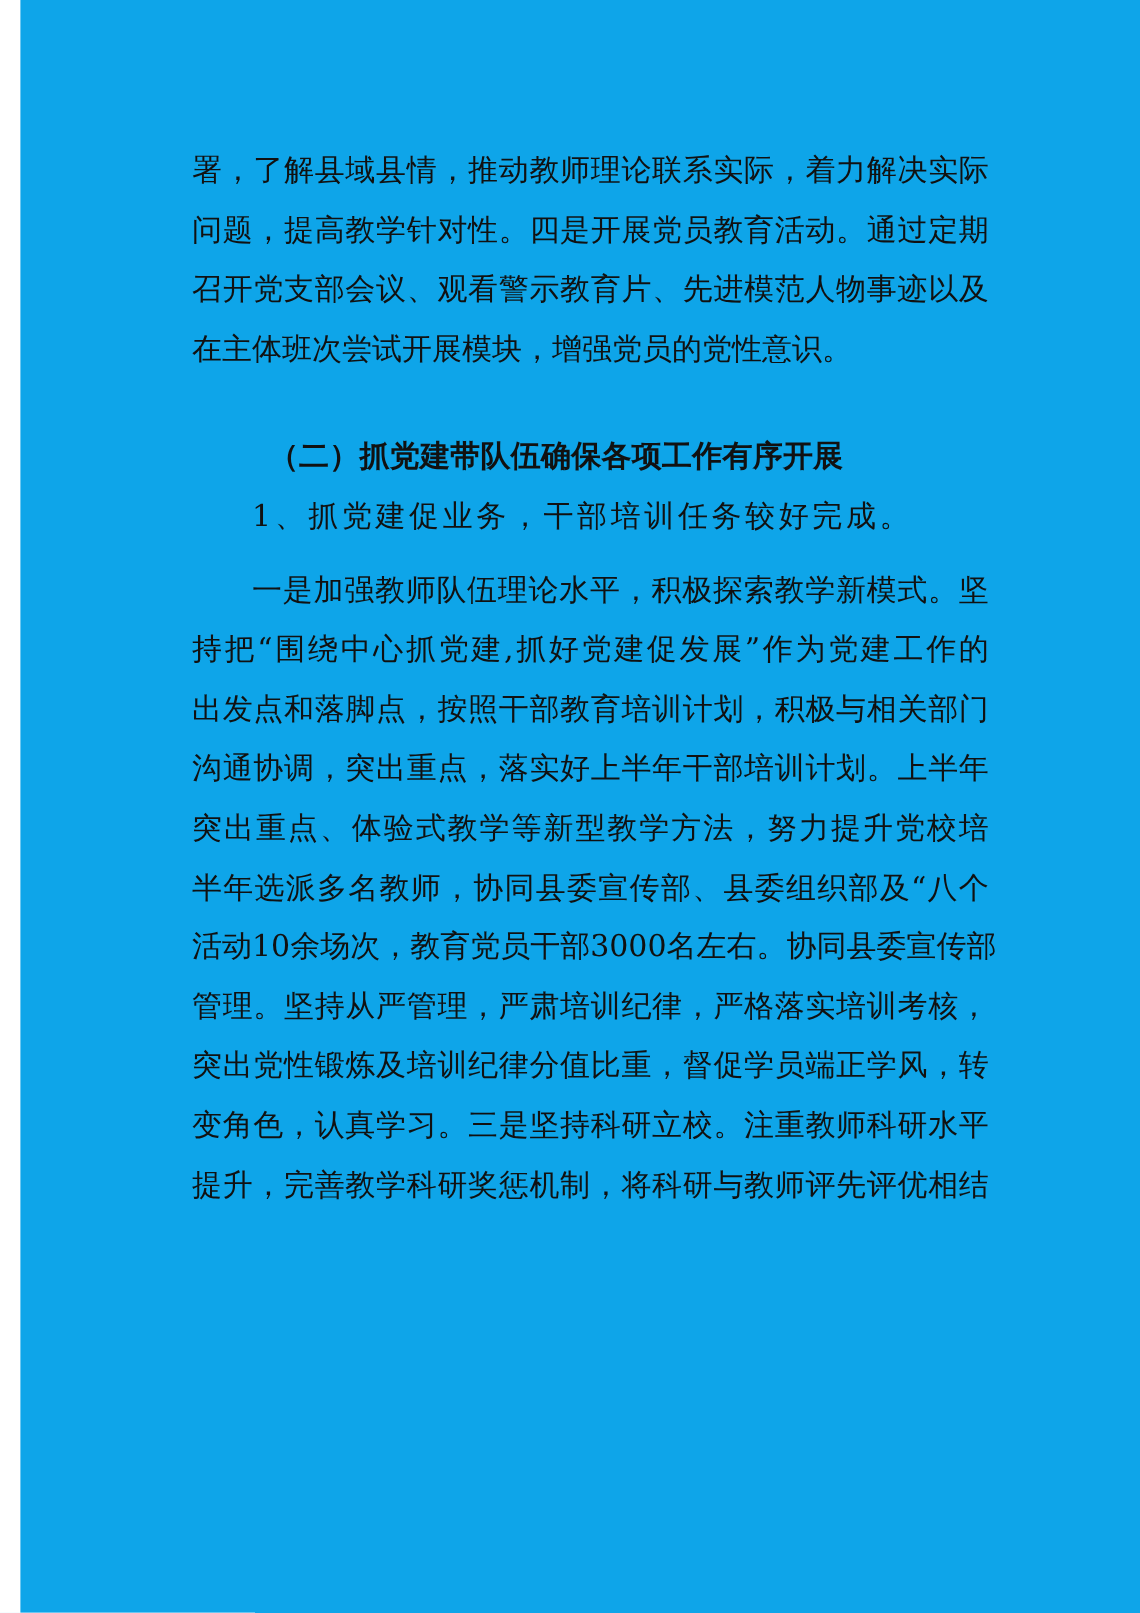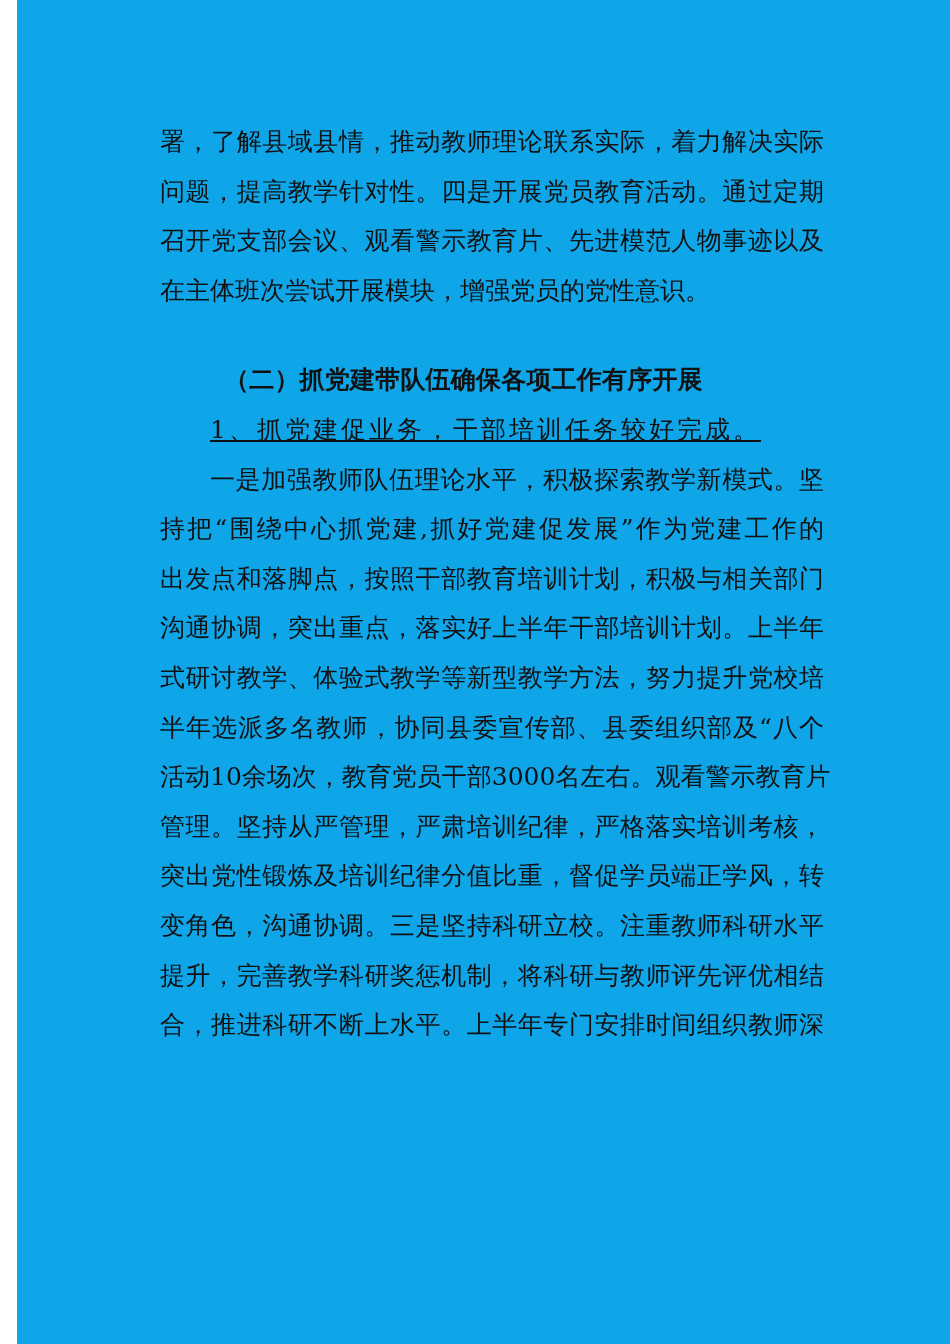--- a/index.html
+++ b/index.html
@@ -36,33 +36,33 @@
     white-space: nowrap;
     text-align: justify;
     text-align-last: justify;
     overflow: visible;
   }
   .line.last {
     text-align-last: left;
   }
   .line.indent {
     padding-left: 50px;
+    margin-top: 12px;
   }
   .line.heading {
     font-weight: bold;
     padding-left: 64px;
     text-align-last: left;
     letter-spacing: 0.2px;
     margin-top: 40px;
   }
   .line.subheading {
     padding-left: 50px;
     text-align-last: left;
     letter-spacing: 3px;
-    text-decoration: underline;
   }
 </style>
 </head>
 <body>
 
 <div class="page">
   <div class="text-block">
 
     <div>
       <div class="line">署，了解县域县情，推动教师理论联系实际，着力解决实际</div>
@@ -77,24 +77,23 @@
 
     <div>
       <div class="line subheading">1、抓党建促业务，干部培训任务较好完成。</div>
     </div>
 
     <div>
       <div class="line indent">一是加强教师队伍理论水平，积极探索教学新模式。坚</div>
       <div class="line">持把“围绕中心抓党建,抓好党建促发展”作为党建工作的</div>
       <div class="line">出发点和落脚点，按照干部教育培训计划，积极与相关部门</div>
       <div class="line">沟通协调，突出重点，落实好上半年干部培训计划。上半年</div>
-      <div class="line">式研讨教学、体验式教学等新型教学方法，努力提升党校培</div>
+      <div class="line">突出重点、体验式教学等新型教学方法，努力提升党校培</div>
       <div class="line">半年选派多名教师，协同县委宣传部、县委组织部及“八个</div>
-      <div class="line">活动10余场次，教育党员干部3000名左右。观看警示教育片</div>
+      <div class="line">活动10余场次，教育党员干部3000名左右。协同县委宣传部</div>
       <div class="line">管理。坚持从严管理，严肃培训纪律，严格落实培训考核，</div>
       <div class="line">突出党性锻炼及培训纪律分值比重，督促学员端正学风，转</div>
-      <div class="line">变角色，沟通协调。三是坚持科研立校。注重教师科研水平</div>
+      <div class="line">变角色，认真学习。三是坚持科研立校。注重教师科研水平</div>
       <div class="line">提升，完善教学科研奖惩机制，将科研与教师评先评优相结</div>
-      <div class="line">合，推进科研不断上水平。上半年专门安排时间组织教师深</div>
     </div>
 
   </div>
 </div>
 
 </body></html>

